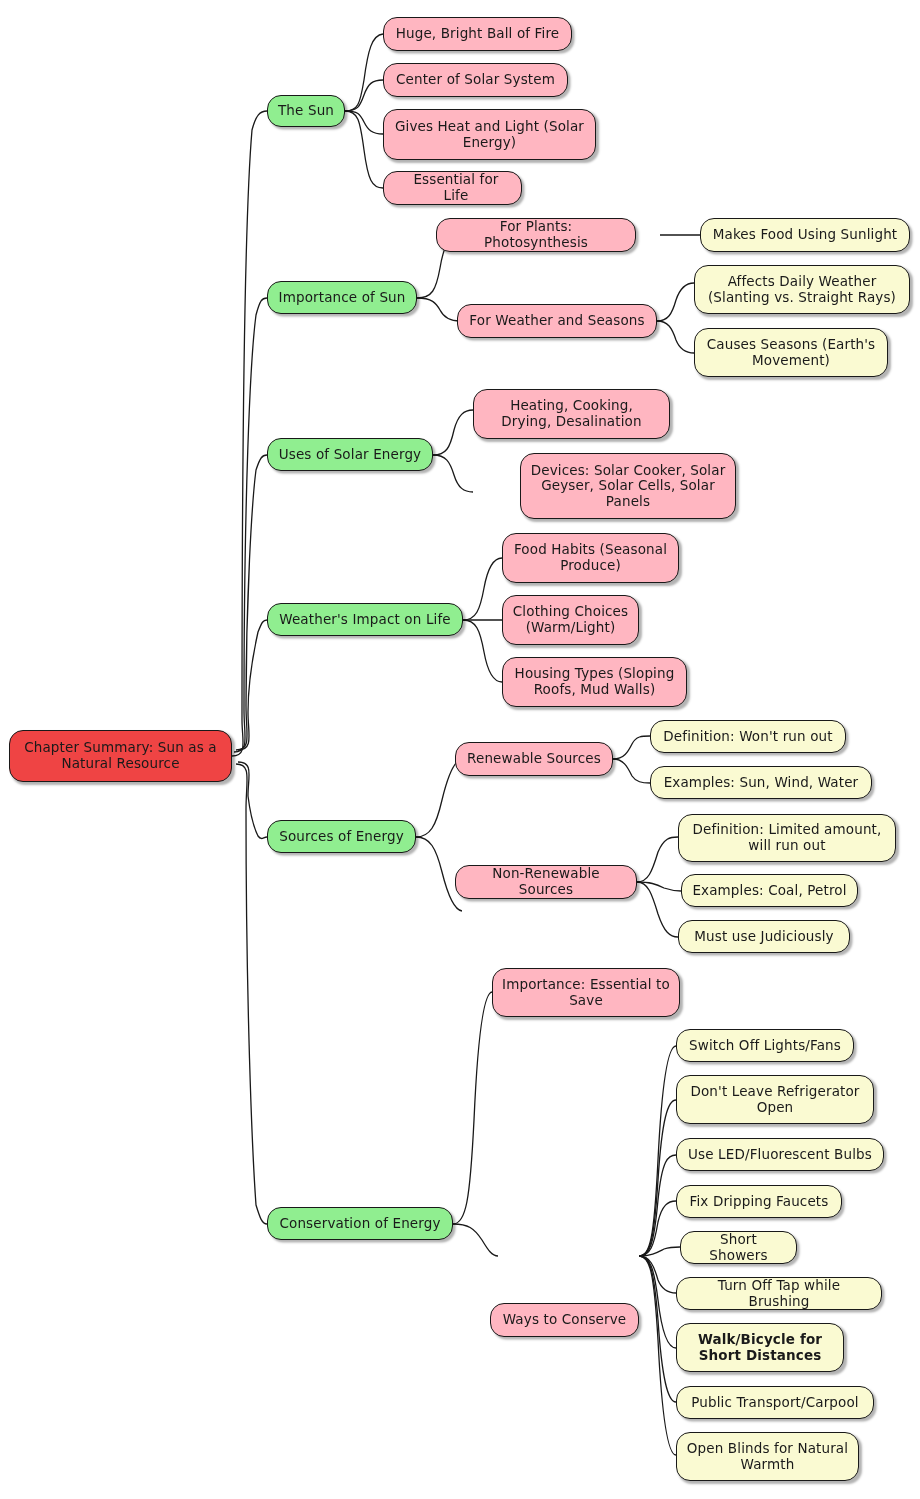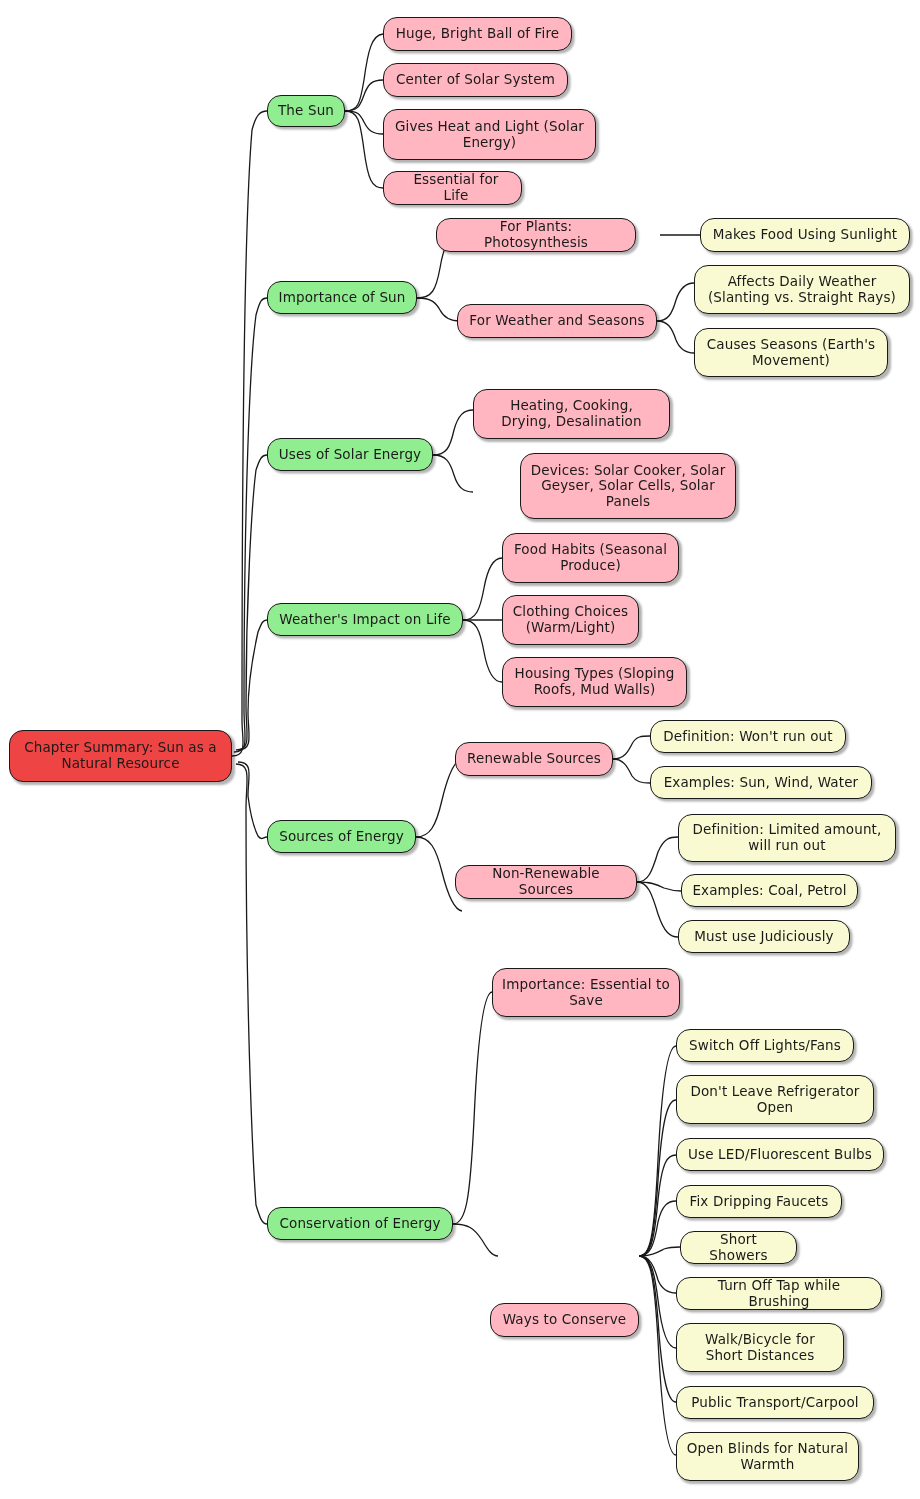--- a/index.html
+++ b/index.html
@@ -214,21 +214,21 @@
   </div>
   <div class="node n-l3" style="left:676px; top:1185px; width:166px; height:33px;">
     <span>Fix Dripping Faucets</span>
   </div>
   <div class="node n-l3" style="left:680px; top:1231px; width:117px; height:33px;">
     <span>Short Showers</span>
   </div>
   <div class="node n-l3" style="left:676px; top:1277px; width:206px; height:33px;">
     <span>Turn Off Tap while Brushing</span>
   </div>
-  <div class="node n-l3" style="left:676px; top:1323px; width:168px; height:49px;">
+  <div class="node n-l3" style="left:676px; top:1323px; width:168px; height:49px;font-weight:bold;">
     <span>Walk/Bicycle for Short Distances</span>
   </div>
   <div class="node n-l3" style="left:676px; top:1386px; width:198px; height:33px;">
     <span>Public Transport/Carpool</span>
   </div>
   <div class="node n-l3" style="left:676px; top:1432px; width:183px; height:49px;">
     <span>Open Blinds for Natural Warmth</span>
   </div>
 
 </div>

